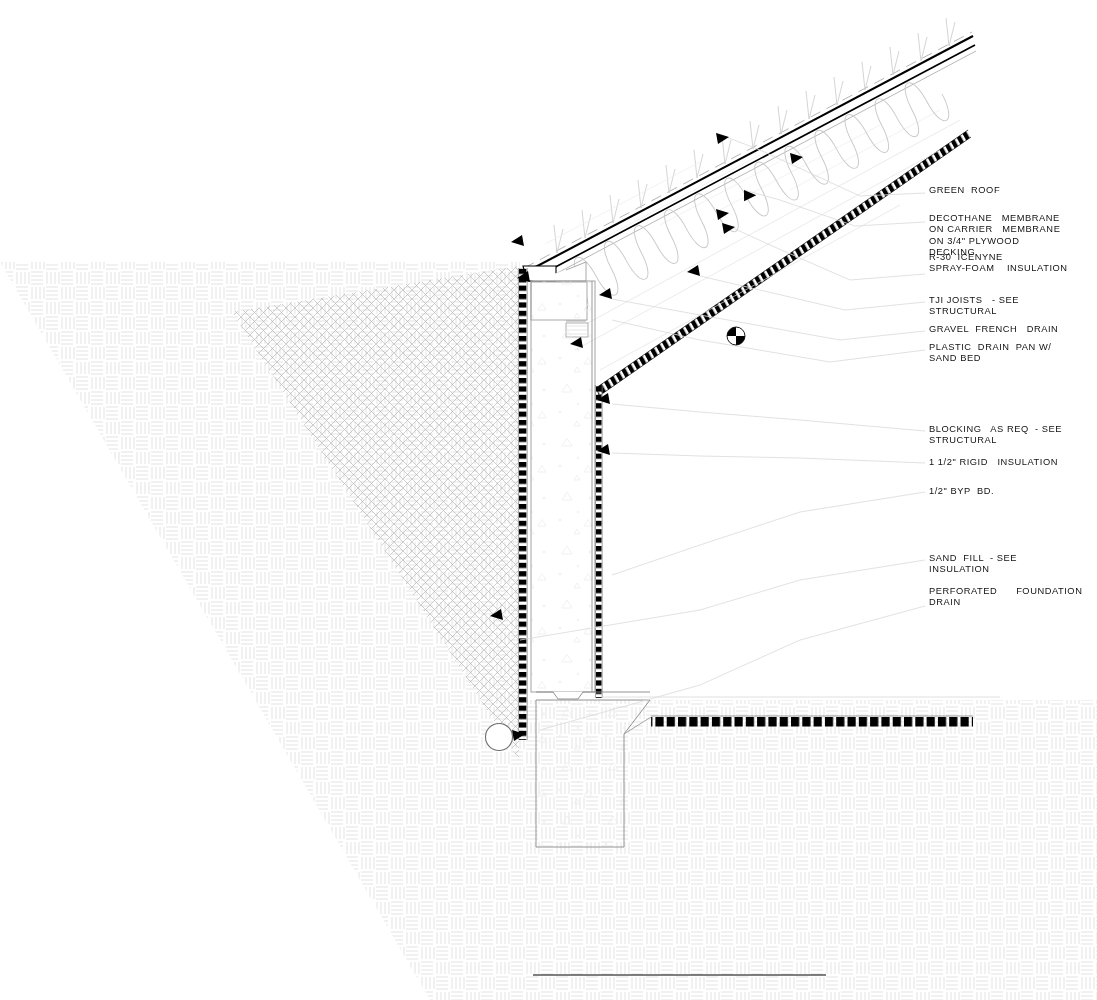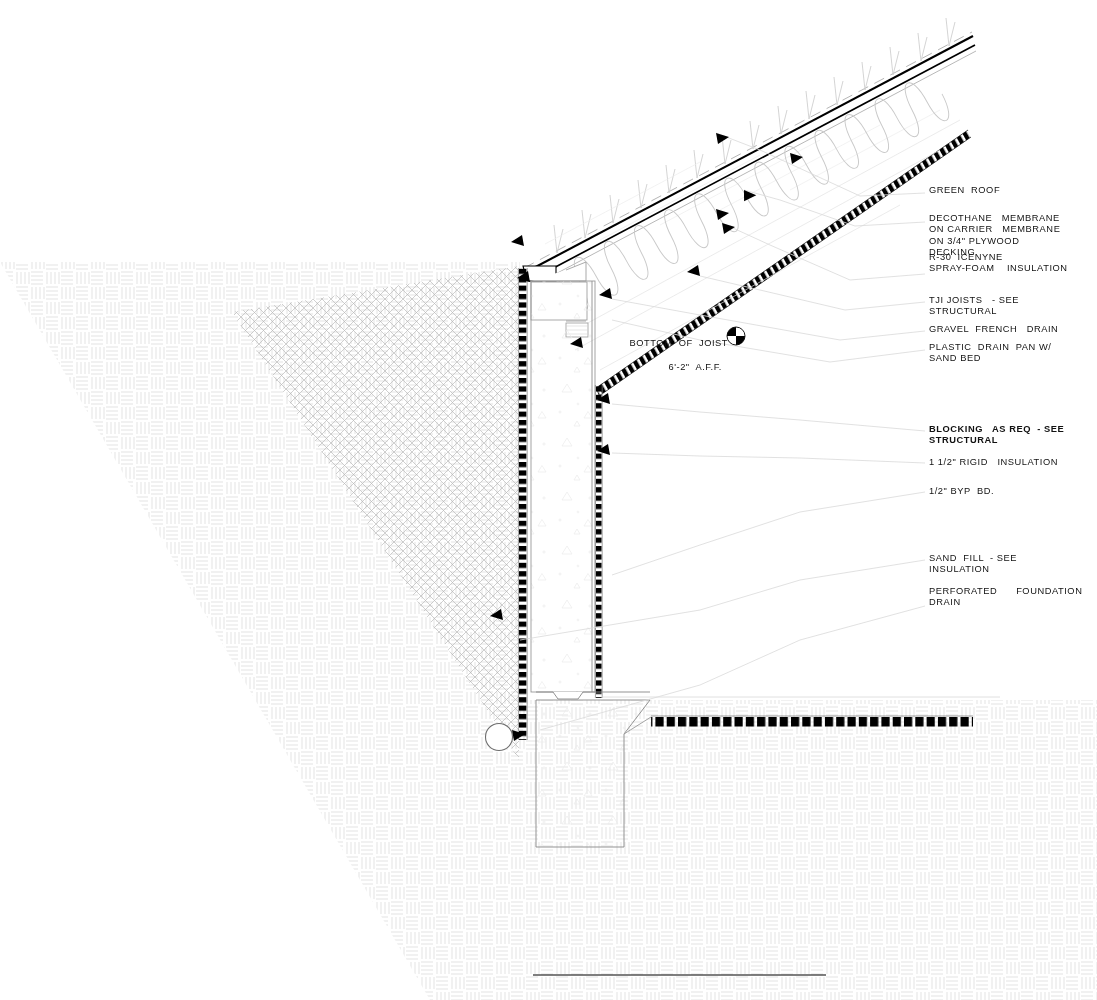--- a/index.html
+++ b/index.html
@@ -336,32 +336,28 @@
 SPRAY-FOAM    INSULATION</div>
 
   <div class="anno" style="left:929px; top:295px;">TJI JOISTS   - SEE
 STRUCTURAL</div>
 
   <div class="anno" style="left:929px; top:324px;">GRAVEL  FRENCH   DRAIN</div>
 
   <div class="anno" style="left:929px; top:342px;">PLASTIC  DRAIN  PAN W/
 SAND BED</div>
 
-  <div class="anno" style="left:929px; top:424px;font-weight:bold;">BLOCKING   AS REQ  - SEE
+  <div class="anno" style="left:929px; top:424px;">BLOCKING   AS REQ  - SEE
 STRUCTURAL</div>
 
   <div class="anno" style="left:929px; top:457px;">1 1/2" RIGID   INSULATION</div>
 
   <div class="anno" style="left:929px; top:486px;">1/2" BYP  BD.</div>
 
   <div class="anno" style="left:929px; top:553px;">SAND  FILL  - SEE
 INSULATION</div>
 
   <div class="anno" style="left:929px; top:586px;">PERFORATED      FOUNDATION
 DRAIN</div>
 
-  <div class="callout" style="left:617px; top:325px; width:105px; text-align:left;">
-    <span>BOTTOM  OF  JOIST</span>
-    <span class="l2">6'-2"  A.F.F.</span>
-  </div>
 
 
 </div>
 
 </body></html>

